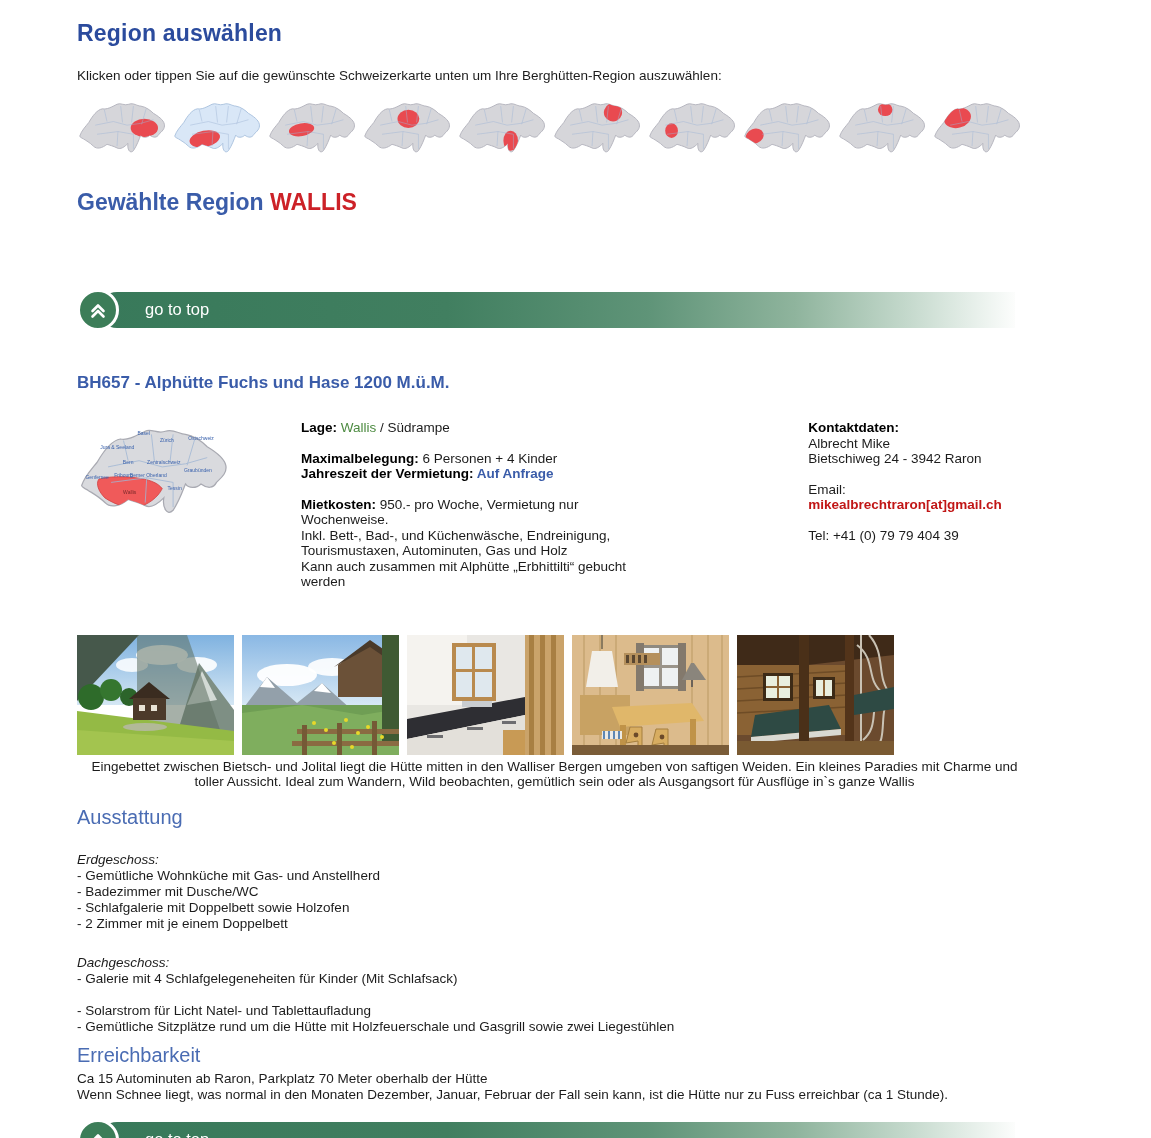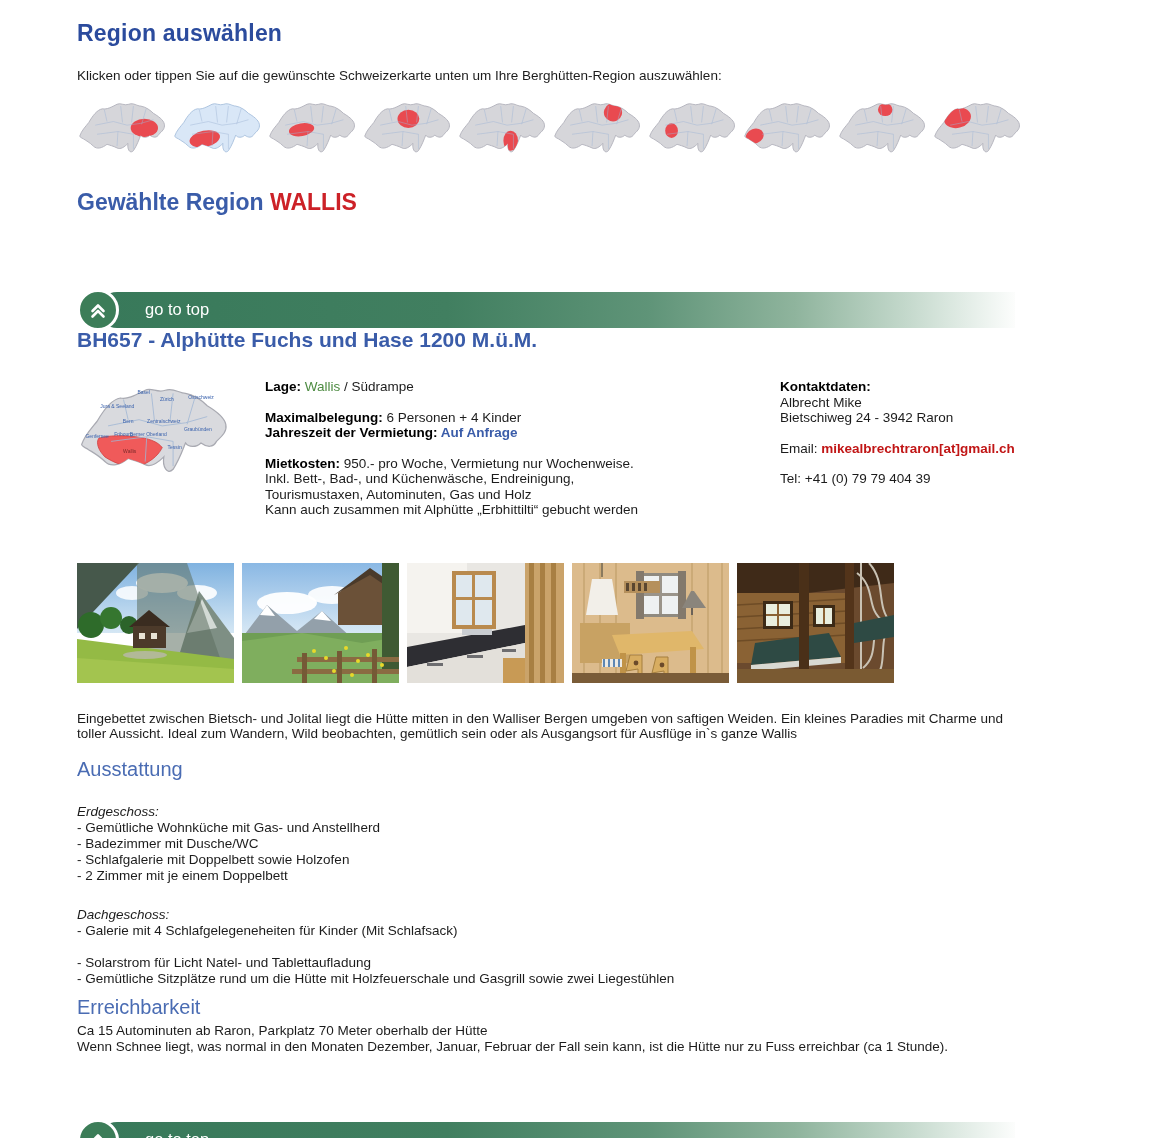--- a/index.html
+++ b/index.html
@@ -22,44 +22,44 @@
   .gtt-bar { position:absolute; left:22px; top:0; height:36px; right:0;
     border-radius:18px 0 0 18px;
     background:linear-gradient(90deg,#38795a 0%,#417f60 38%,#5f9478 60%,#8fb49d 76%,#c3d8cb 88%,#e9f1ec 96%,#fcfdfc 100%);
   }
   .gtt-label { position:absolute; left:68px; top:8px; color:#ffffff; font-size:16.5px; }
   .gtt-circle { position:absolute; left:0; top:-3px; width:42px; height:42px; border-radius:50%;
     background:#3c7d58; border:3px solid #ffffff; display:flex; align-items:center; justify-content:center; cursor:pointer; }
   .gototop-main { margin-top:76px; }
   .gototop-bottom { position:absolute; left:77px; top:1122px; }
 
-  .hut-title { font-size:21px; font-weight:bold; color:#3a5ca9; }
-
-  .details { margin-top:27px; display:flex; width:938px; }
+  .hut-title { margin-top:45px; font-size:17px; font-weight:bold; color:#3a5ca9; }
+
+  .details { margin-top:27px; display:flex; width:938px;gap:36px; }
   .detail-map { position:relative; width:155px; height:100px; flex:0 0 155px; }
   .detail-map svg { display:block; width:155px; height:100px; }
   .detail-map .mlabel { position:absolute; font-size:5px; color:#3a62ad; white-space:nowrap; transform:translate(-50%,-50%); }
   .detail-map .mlabel.onred { color:#7a2a2a; }
 
   .col-mid { margin-left:33px; width:406px; font-size:13.5px; line-height:15.5px; }
   .col-mid .block { margin-bottom:15px; }
   .col-right { margin-left:83px; width:261px; font-size:13.5px; line-height:15.5px; }
   .col-right .block { margin-bottom:15px;margin-left:26px; }
   b.lbl { font-weight:bold; color:#000; }
   .link-green { color:#4d8b41; text-decoration:none; cursor:pointer; }
   .link-blue { color:#3a5ca9; font-weight:bold; cursor:pointer; }
   .link-red { color:#c11616; font-weight:bold; cursor:pointer; }
 
   .photos { margin-top:30px; display:flex; gap:8px; }
   .photo { width:157px; height:120px; overflow:hidden; cursor:pointer; }
   .photo svg { display:block; width:157px; height:120px; }
 
   .para { font-size:13.5px; line-height:15.5px; width:955px; }
   .para1 { margin-top:38px; }
-  .para2 { margin-top:28px; }
+  .para2 { margin-top:4px;text-align:center; }
 
   h2.section { margin-top:16px; font-size:20px; font-weight:normal; color:#4a6cb3; margin-bottom:4px; }
   .featline { font-size:13.5px; line-height:16px; }
   .featline.it { font-style:italic;margin-top:23px; }
   .feat-gap { height:16px; }
 </style>
 </head>
 <body>
 
 <div class="page">

